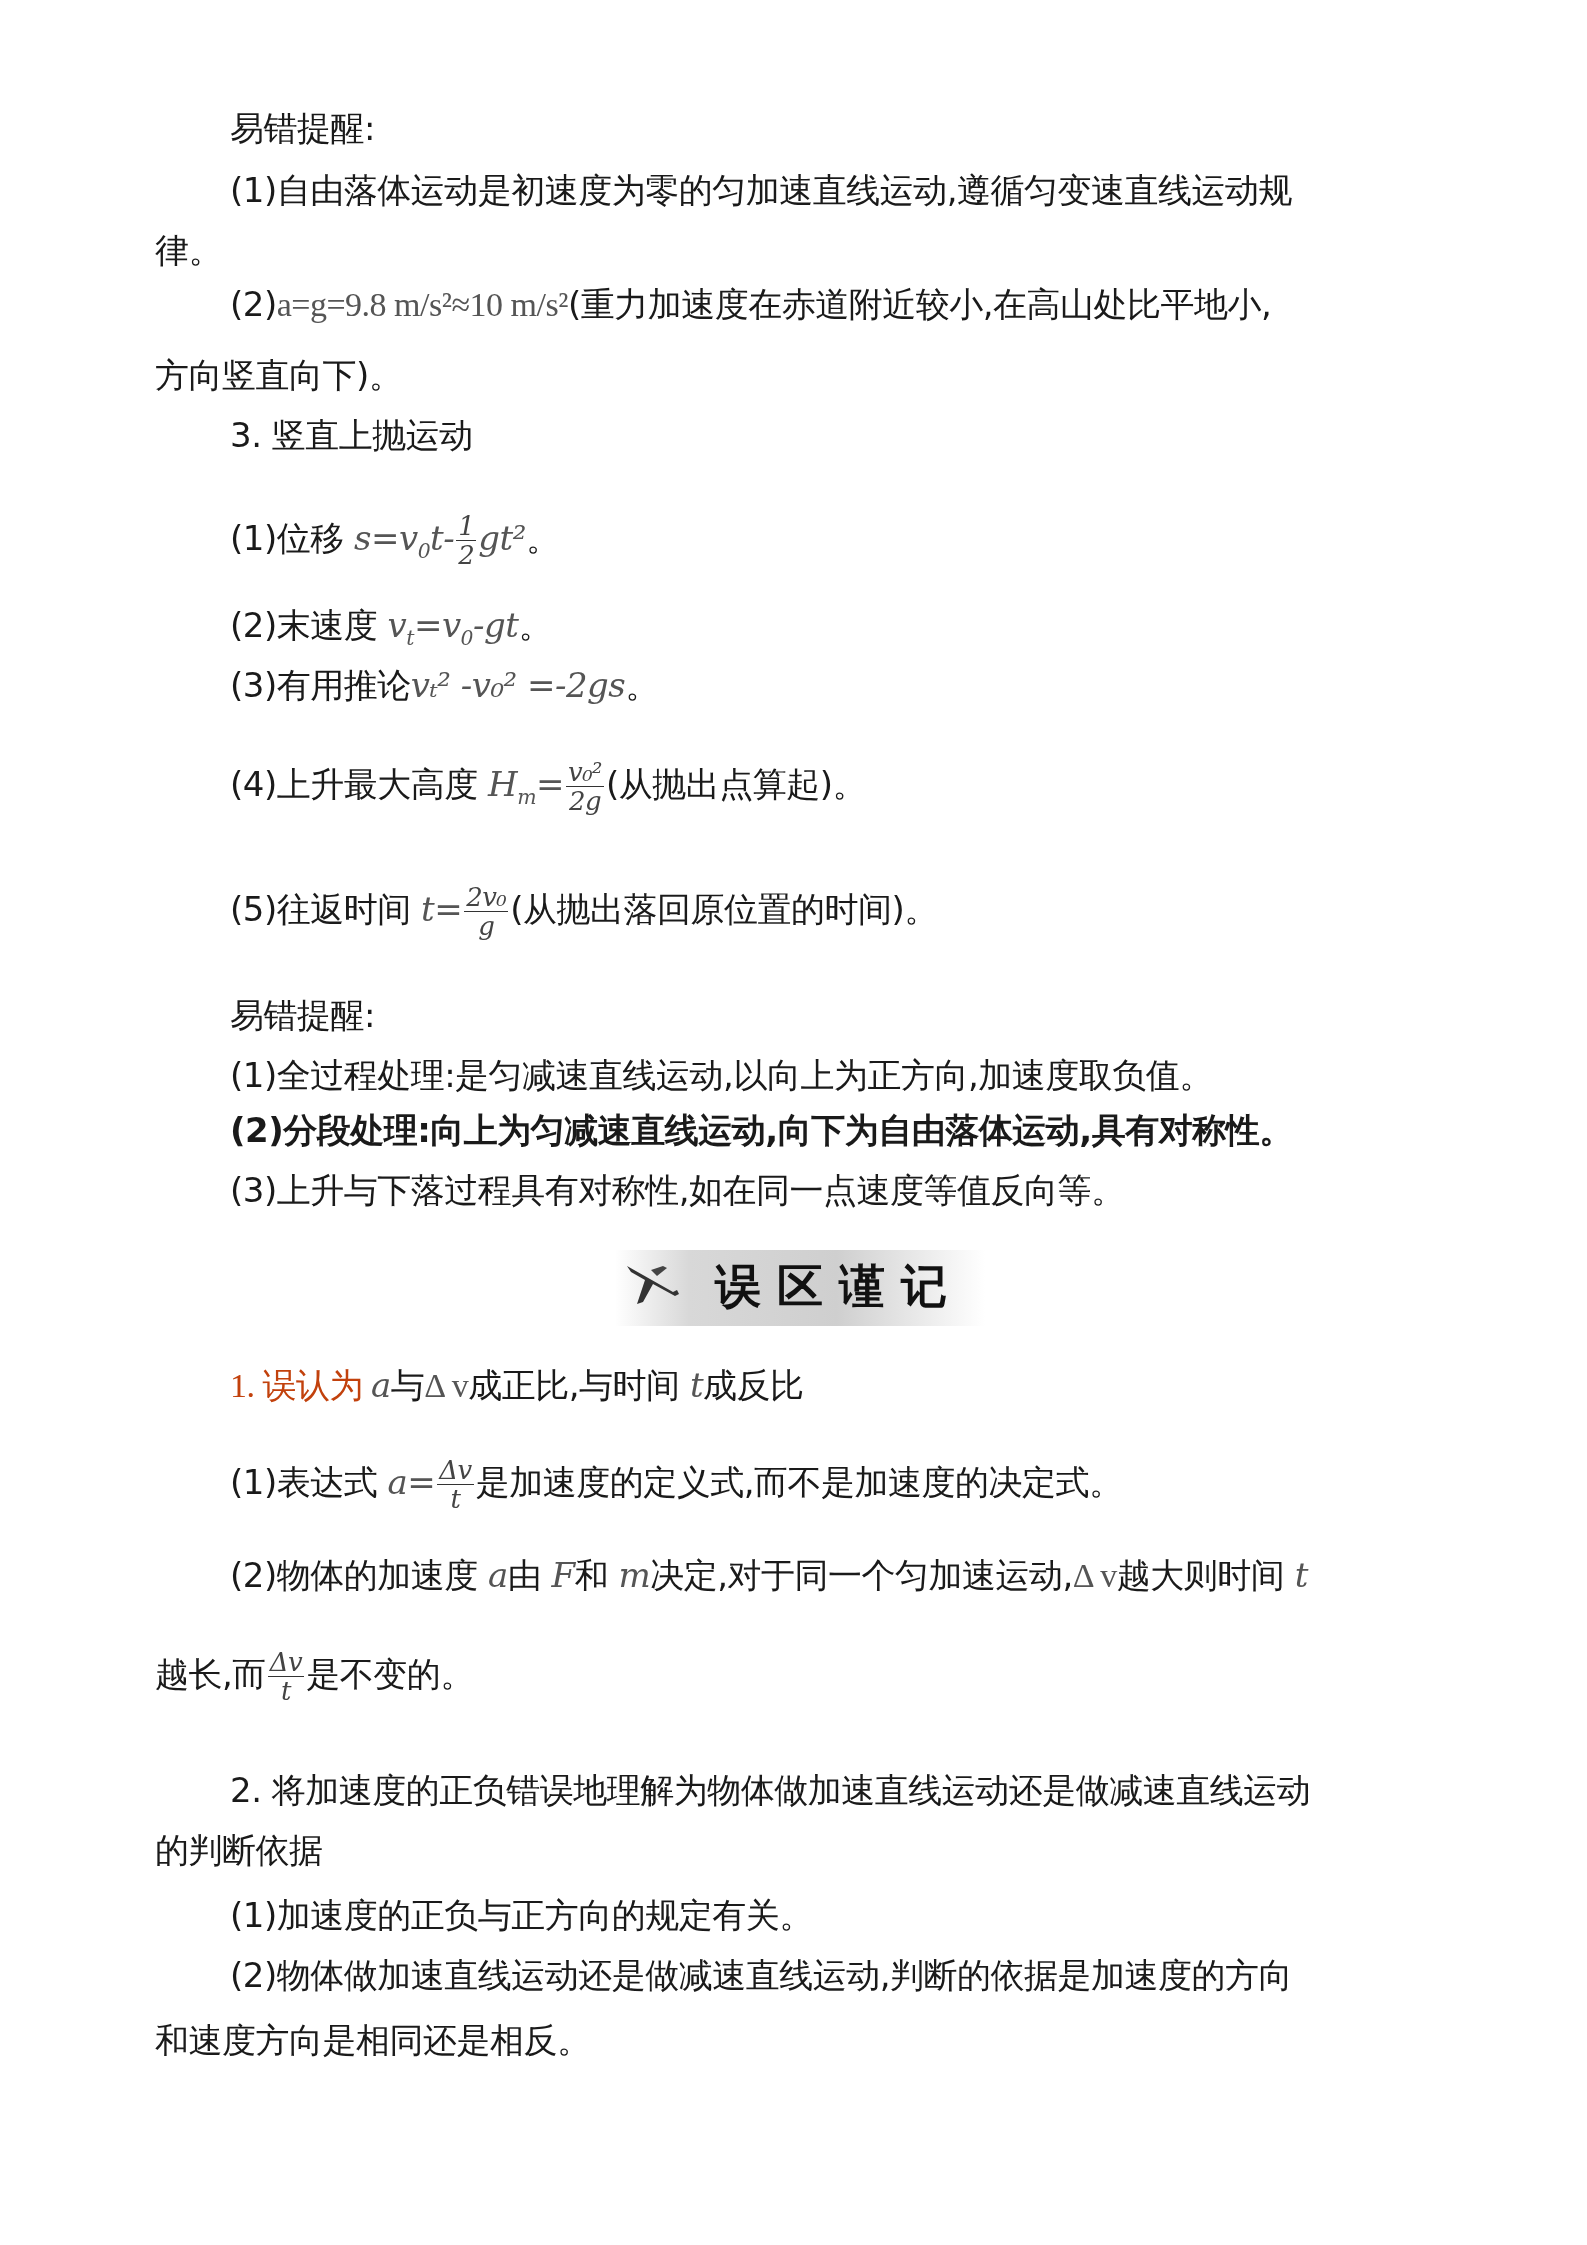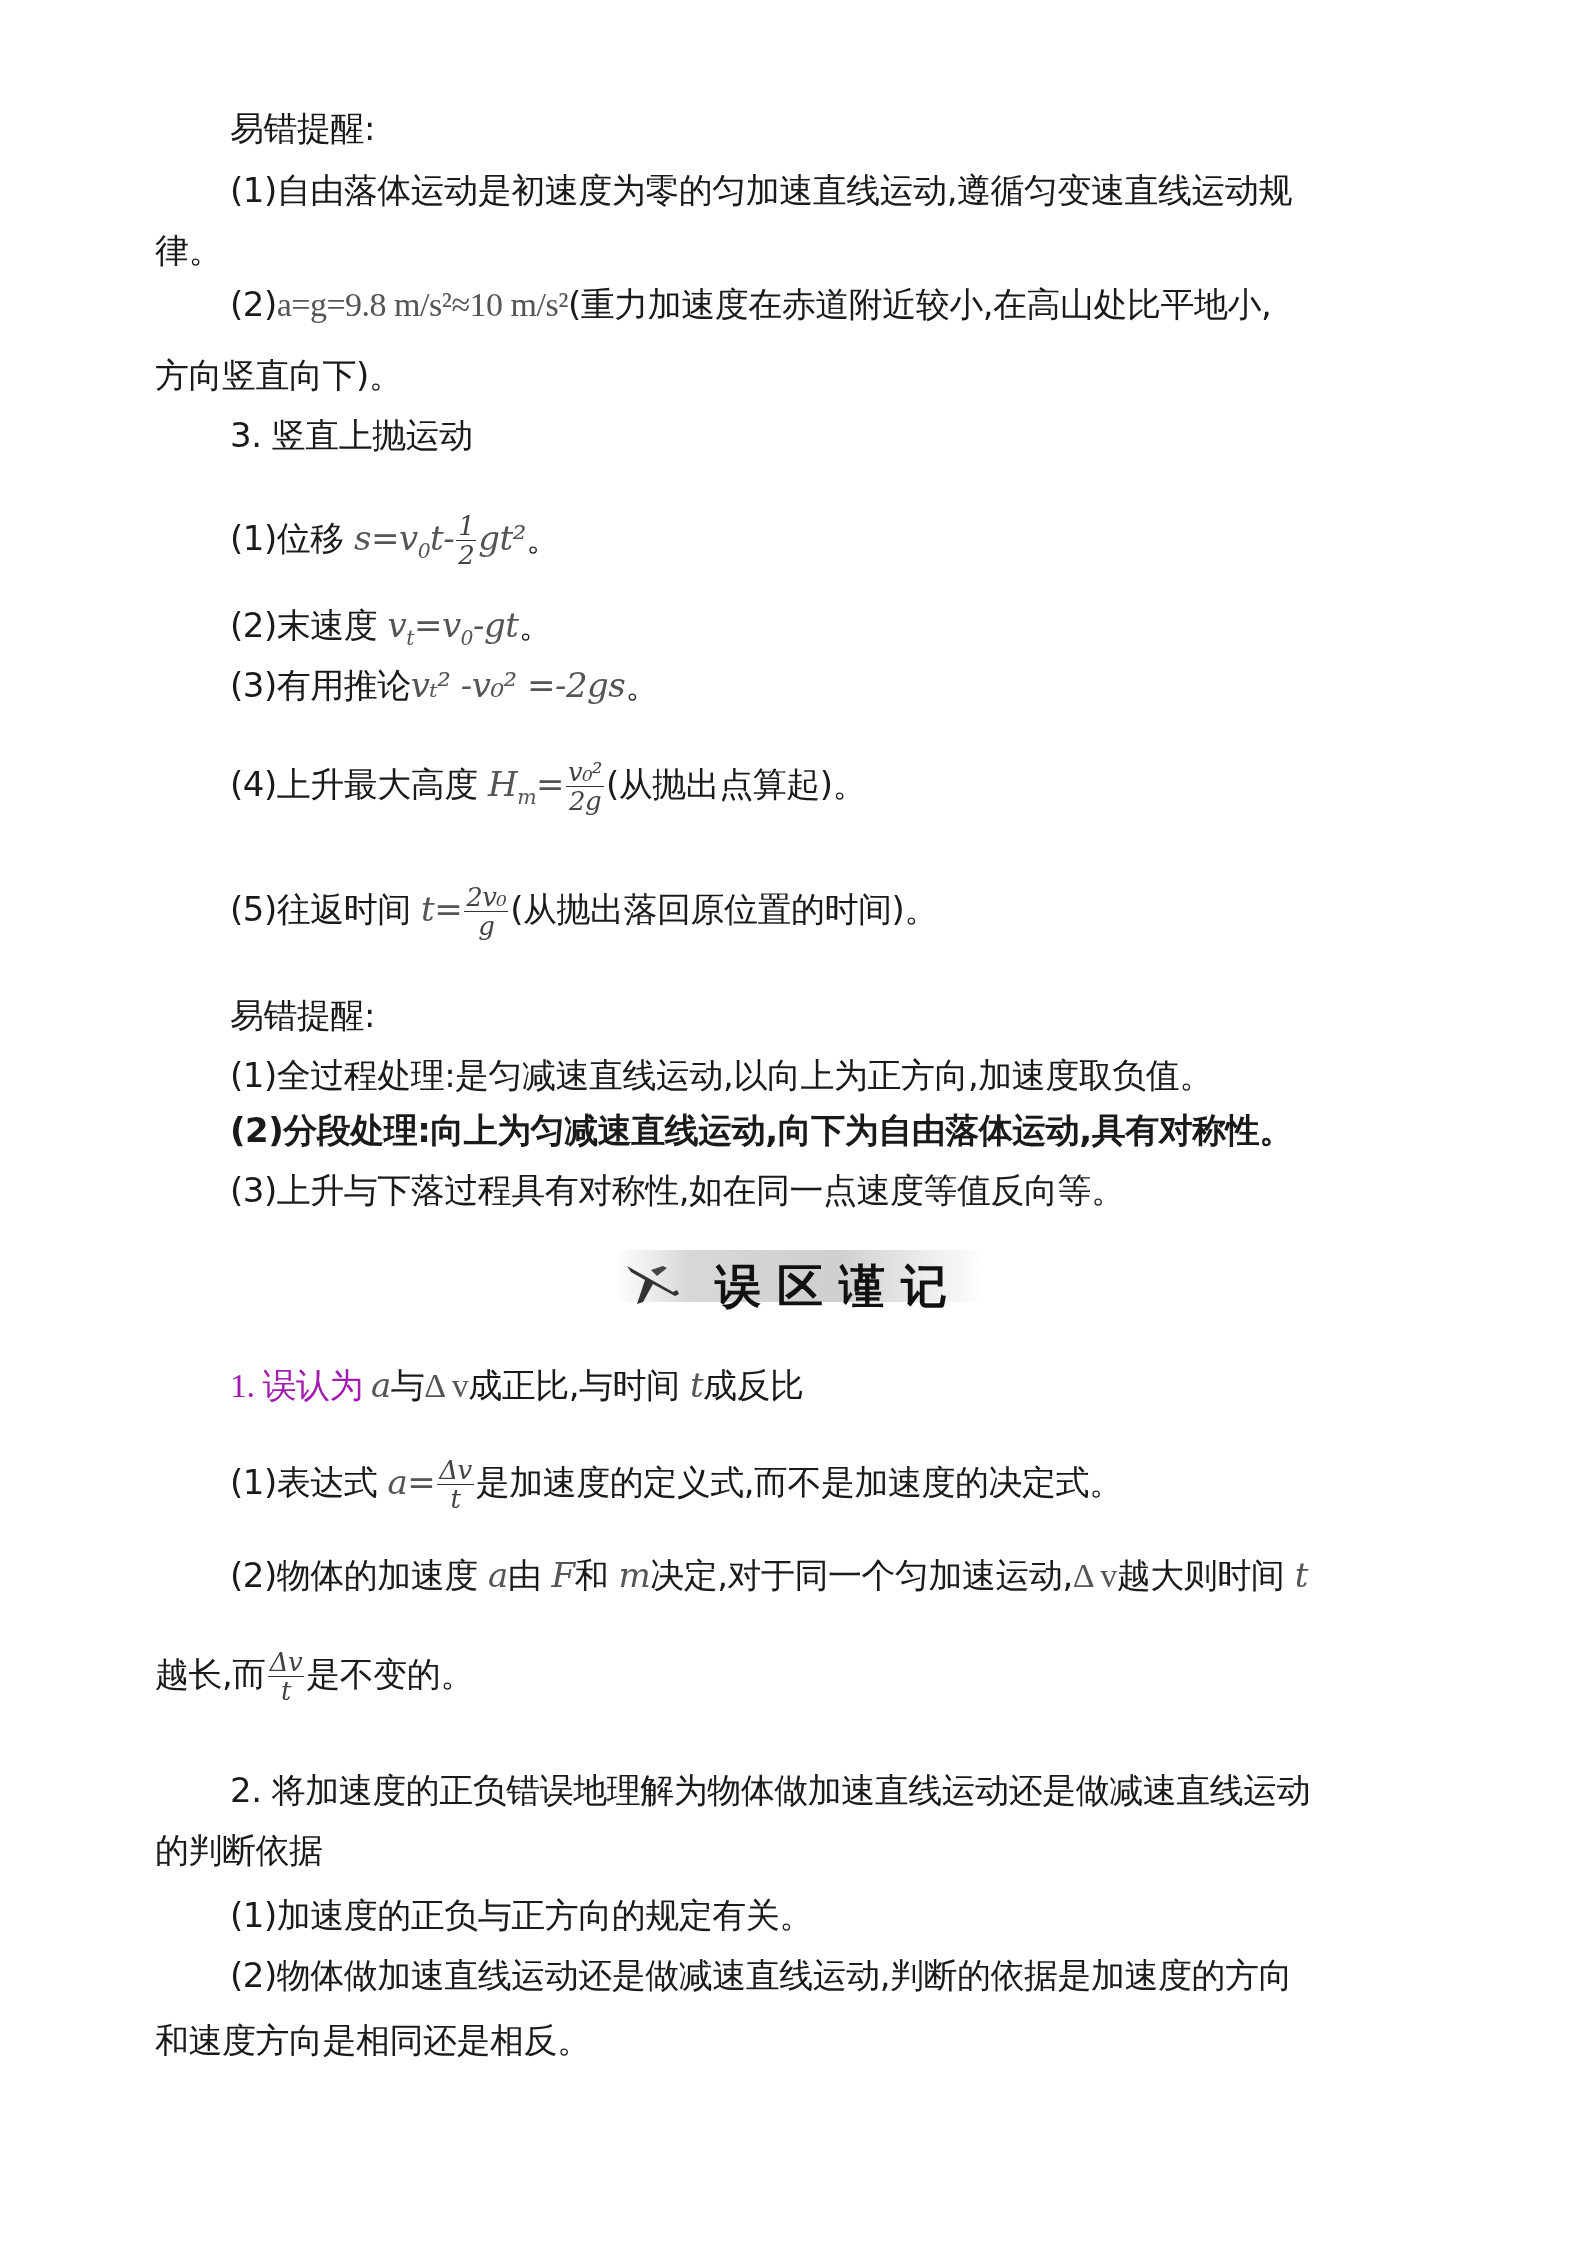--- a/index.html
+++ b/index.html
@@ -7,32 +7,32 @@
     width: 1587px; height: 2245px; position: relative; overflow: hidden;
     font-family: "DejaVu Sans", "Liberation Sans", sans-serif;
     color: #1a1a1a;
   }
   .line {
     position: absolute; white-space: nowrap;
     font-size: 34px; line-height: 44px; letter-spacing: -0.5px;
   }
   .math { font-family: "DejaVu Serif", "Liberation Serif", serif; font-style: italic; color: #555; }
   .math-up { font-family: "Liberation Serif", "DejaVu Serif", serif; color: #555; }
-  .num { font-family: "Liberation Serif", "DejaVu Serif", serif; color: #a21caf; }
+  .num { font-family: "Liberation Serif", "DejaVu Serif", serif; color: #c2410c; }
   sub, sup { font-size: 60%; }
   .frac {
     display: inline-flex; flex-direction: column; align-items: center;
     vertical-align: middle; font-size: 26px; line-height: 28px;
     font-family: "DejaVu Serif", serif; font-style: italic; color: #444;
     margin: 0 2px;
   }
   .frac .numr { border-bottom: 1.5px solid #333; padding: 0 2px; }
   .frac .den { padding: 0 2px; }
   .banner {
-    position: absolute; left: 615px; top: 1250px; width: 370px; height: 52px;
+    position: absolute; left: 615px; top: 1250px; width: 370px; height: 76px;
     background: linear-gradient(to right, rgba(255,255,255,0) 0%, #d8d8d8 20%, #cfcfcf 60%, rgba(255,255,255,0) 100%);
   }
   .banner-title {
     position: absolute; left: 100px; top: 6px; font-size: 46px; font-weight: bold;
     letter-spacing: 16px; color: #111; font-family: "DejaVu Sans", sans-serif;
   }
   .plane-icon { position: absolute; left: 8px; top: 6px; width: 60px; height: 56px; }
 </style>
 </head>
 <body>

